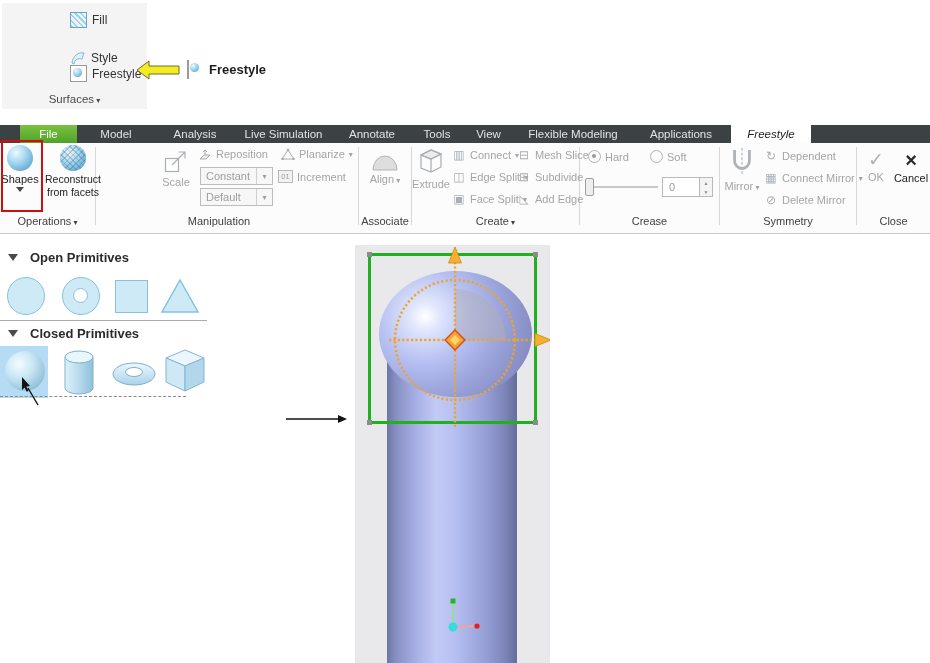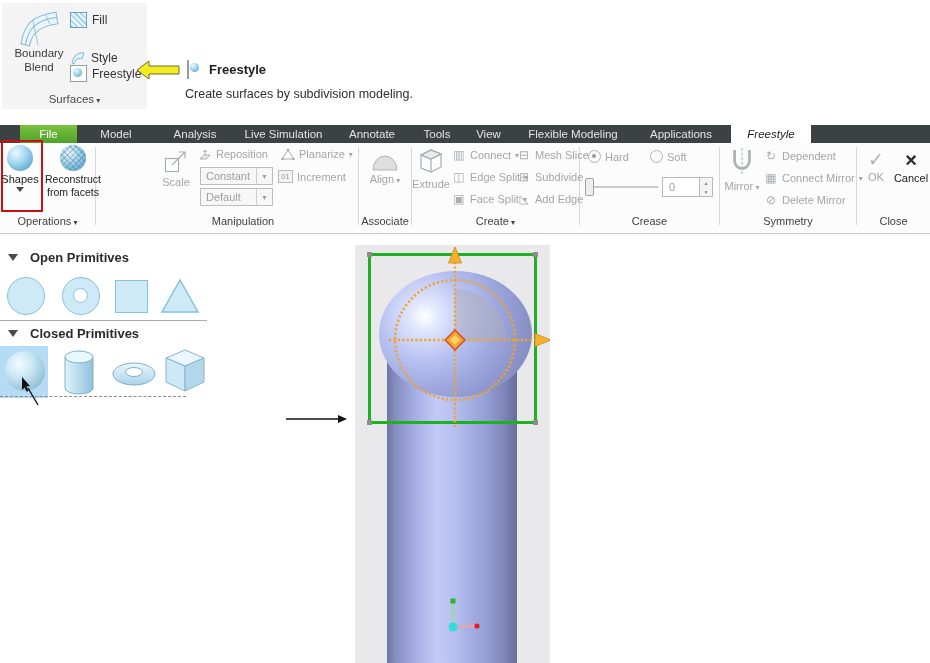--- a/index.html
+++ b/index.html
@@ -98,28 +98,20 @@
       </linearGradient>
       <linearGradient id="torg" x1="0" y1="0" x2="0" y2="1">
         <stop offset="0" stop-color="#ecf8fd"></stop>
           <stop offset="1" stop-color="#a9d3e8"></stop>
       </linearGradient>
     </defs>
   </svg>
 
   
   <div class="abs flyout">
-    <div class="abs" style="left:8px;top:6px;width:58px;">
-      <svg width="44" height="38" viewBox="0 0 40 36" style="display:block;margin:0 auto;">
-        <path d="M3 33 C6 14 14 6 36 3 L38 14 C22 16 13 22 11 35 Z" fill="#eaf6fd" stroke="#8fb8cf"></path>
-        <path d="M7 34 C10 18 18 10 37 8" fill="none" stroke="#8fb8cf"></path>
-        <path d="M14 10 L19 34 M26 5 L30 14" fill="none" stroke="#8fb8cf" stroke-width="0.8"></path>
-      </svg>
-      <div class="bb-label">Boundary Blend</div>
-    </div>
     <div class="flyrow" style="top:9px;">
       <span class="hatch"></span>
       <span>Fill</span>
     </div>
     <div class="flyrow" style="top:47px;">
       <svg width="16" height="15" viewBox="0 0 16 15">
         <path d="M2 13 C3 5 9 2 14 3 L12 9 C8 8 5 9 4 14 Z" fill="#dff1fb" stroke="#85b8d2"></path>
       </svg>
       <span>Style</span>
     </div>
@@ -133,21 +125,20 @@
   </div>
 
   
   <svg class="abs" style="left:136px;top:60px;" width="44" height="20" viewBox="0 0 44 20">
     <polygon points="1,10 13,1 13,6 43,6 43,14 13,14 13,19" fill="#f3ec22" stroke="#6e6e2a" stroke-width="1"></polygon>
   </svg>
 
   
   <span class="abs fs-mini" style="left:187px;top:61px;"><i></i></span>
   <div class="abs tt-title" style="left:209px;top:62px;">Freestyle</div>
-  <div class="abs tt-desc" style="left:185px;top:87px;">Create surfaces by subdivision modeling.</div>
 
   
   <div class="abs tabbar">
     <div class="tab file" style="width:57px;">File</div>
     <div class="tab" style="width:78px;">Model</div>
     <div class="tab" style="width:80px;">Analysis</div>
     <div class="tab" style="width:97px;">Live Simulation</div>
     <div class="tab" style="width:80px;">Annotate</div>
     <div class="tab" style="width:50px;">Tools</div>
     <div class="tab" style="width:53px;">View</div>
@@ -207,21 +198,21 @@
         <circle cx="7" cy="2" r="1.3" fill="#a9aeb3"></circle>
           <circle cx="1.5" cy="11" r="1.3" fill="#a9aeb3"></circle>
           <circle cx="12.5" cy="11" r="1.3" fill="#a9aeb3"></circle>
       </svg>
       <span>Planarize</span>
     </div>
     <div class="rowbtn" style="left:278px;top:27px;">
       <span class="inc01">01</span>
       <span class="graytxt">Increment</span>
     </div>
-    <div class="glabel" style="left:112px;width:262px;">Manipulation</div>
+    <div class="glabel" style="left:88px;width:262px;">Manipulation</div>
 
     <div class="bigbtn" style="left:364px;top:6px;width:42px;">
       <svg width="30" height="22" viewBox="0 0 30 22">
         <path d="M3 21 a12 14 0 0 1 24 0 z" fill="#dedede" stroke="#b5b5b5"></path>
       </svg>
       <div class="graytxt dd">Align</div>
     </div>
     <div class="glabel" style="left:359px;width:52px;">Associate</div>
 
     <div class="bigbtn" style="left:413px;top:3px;width:36px;">

